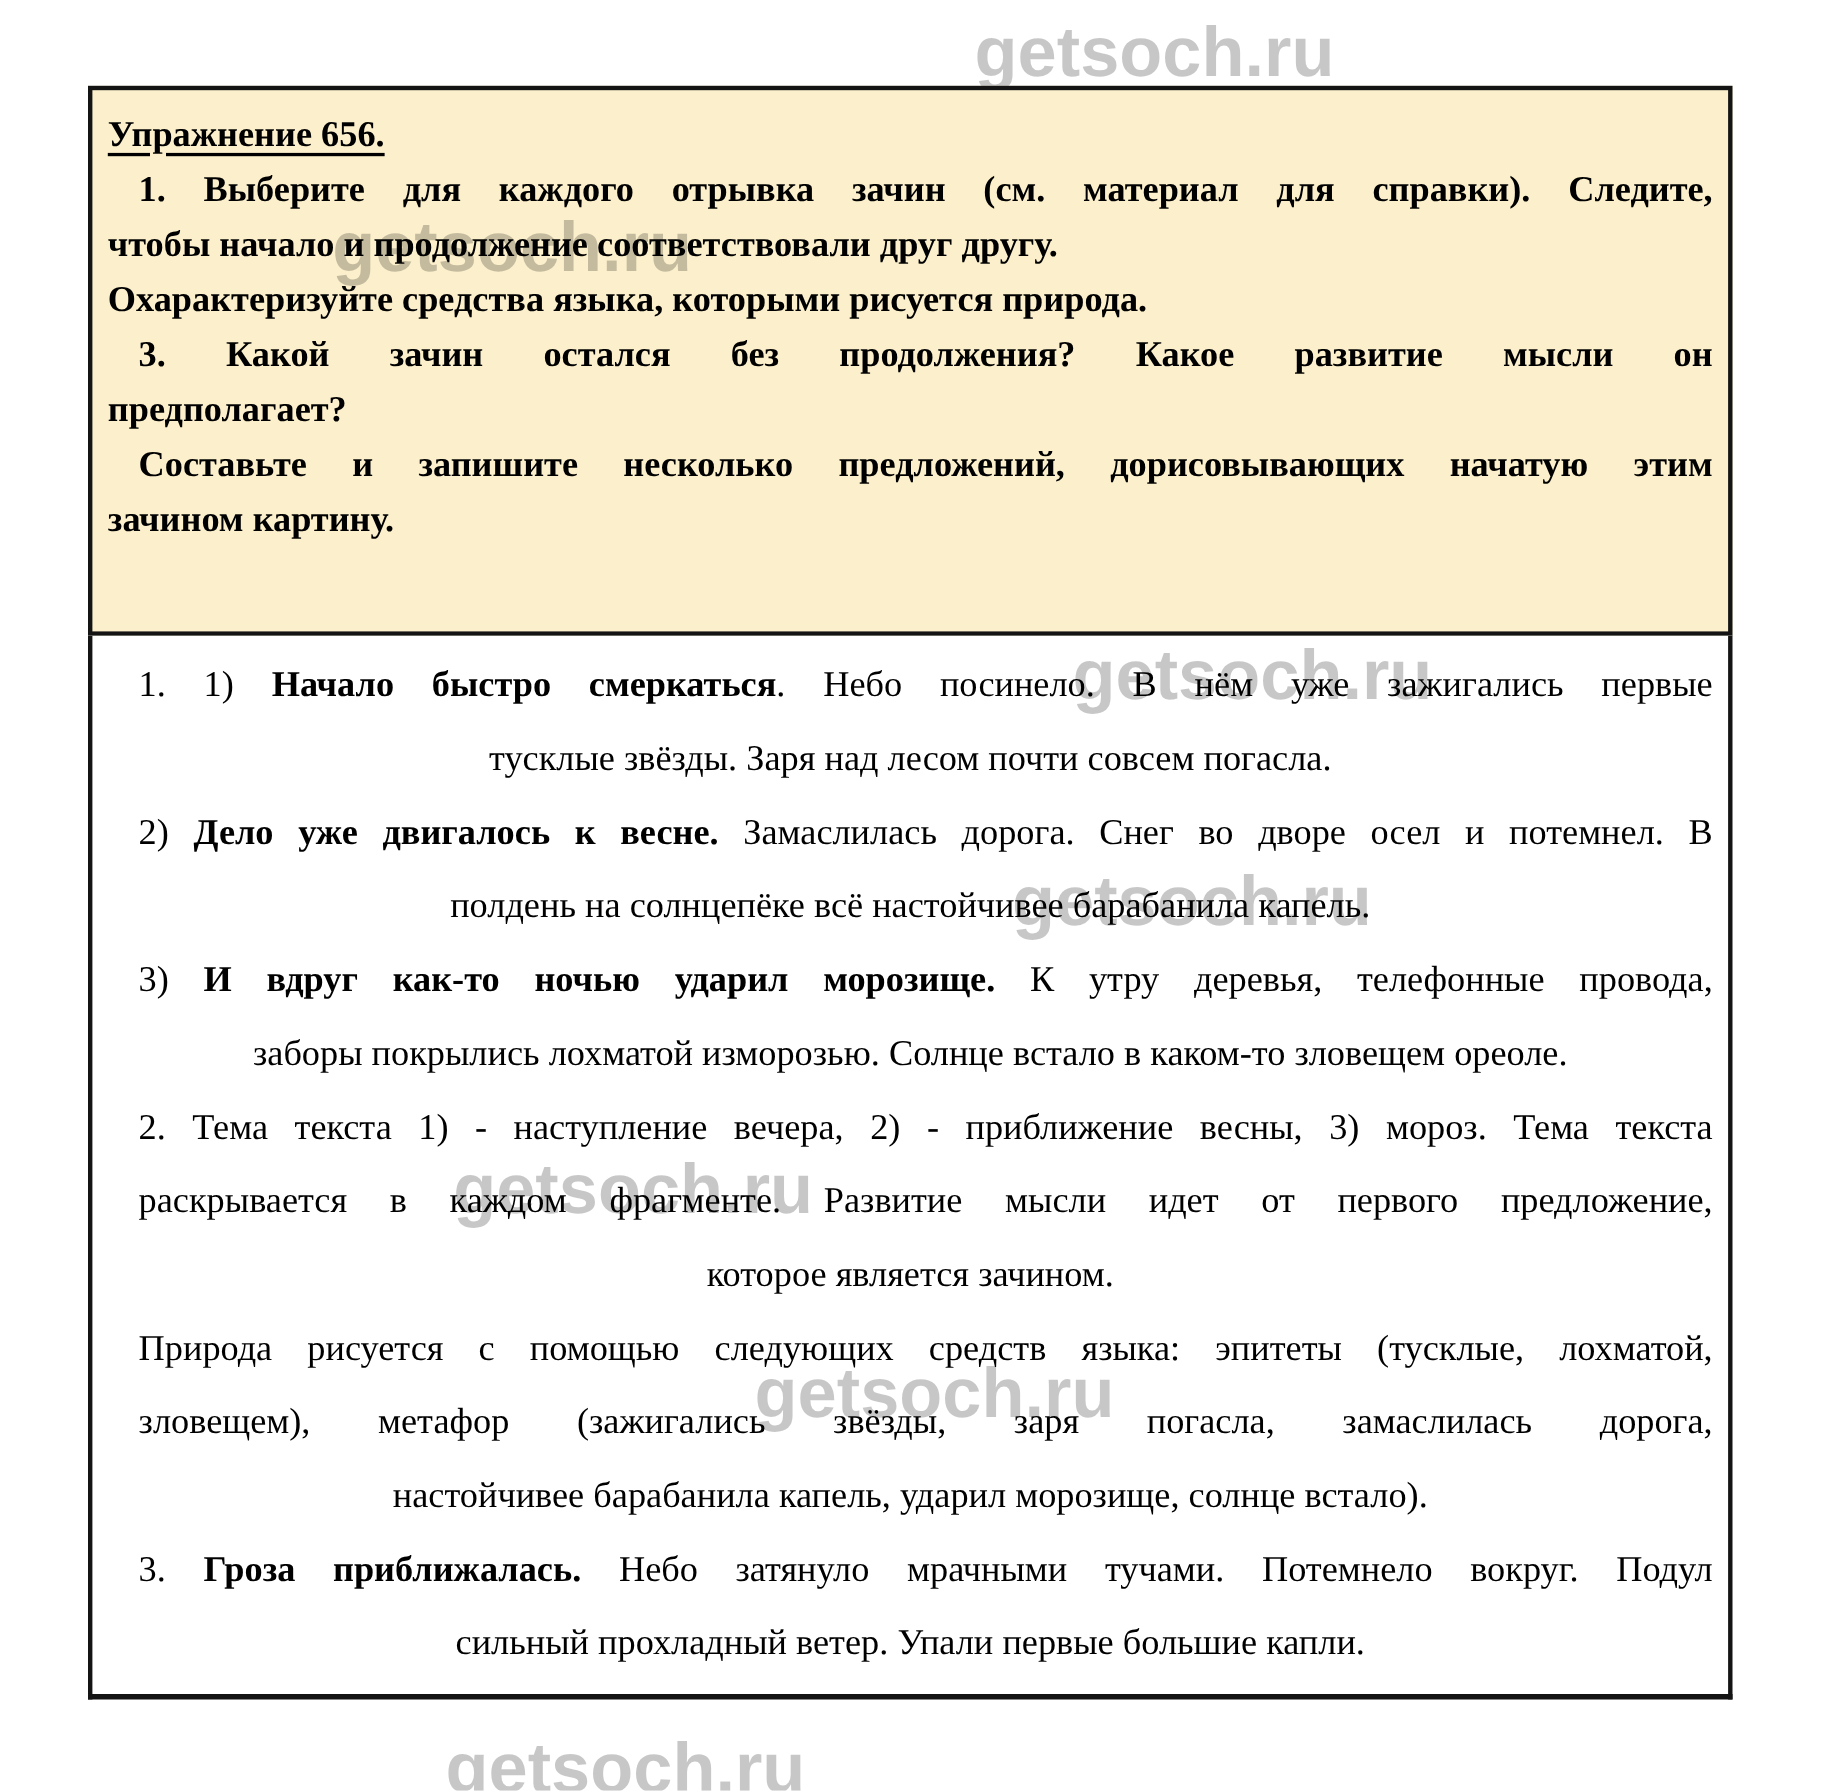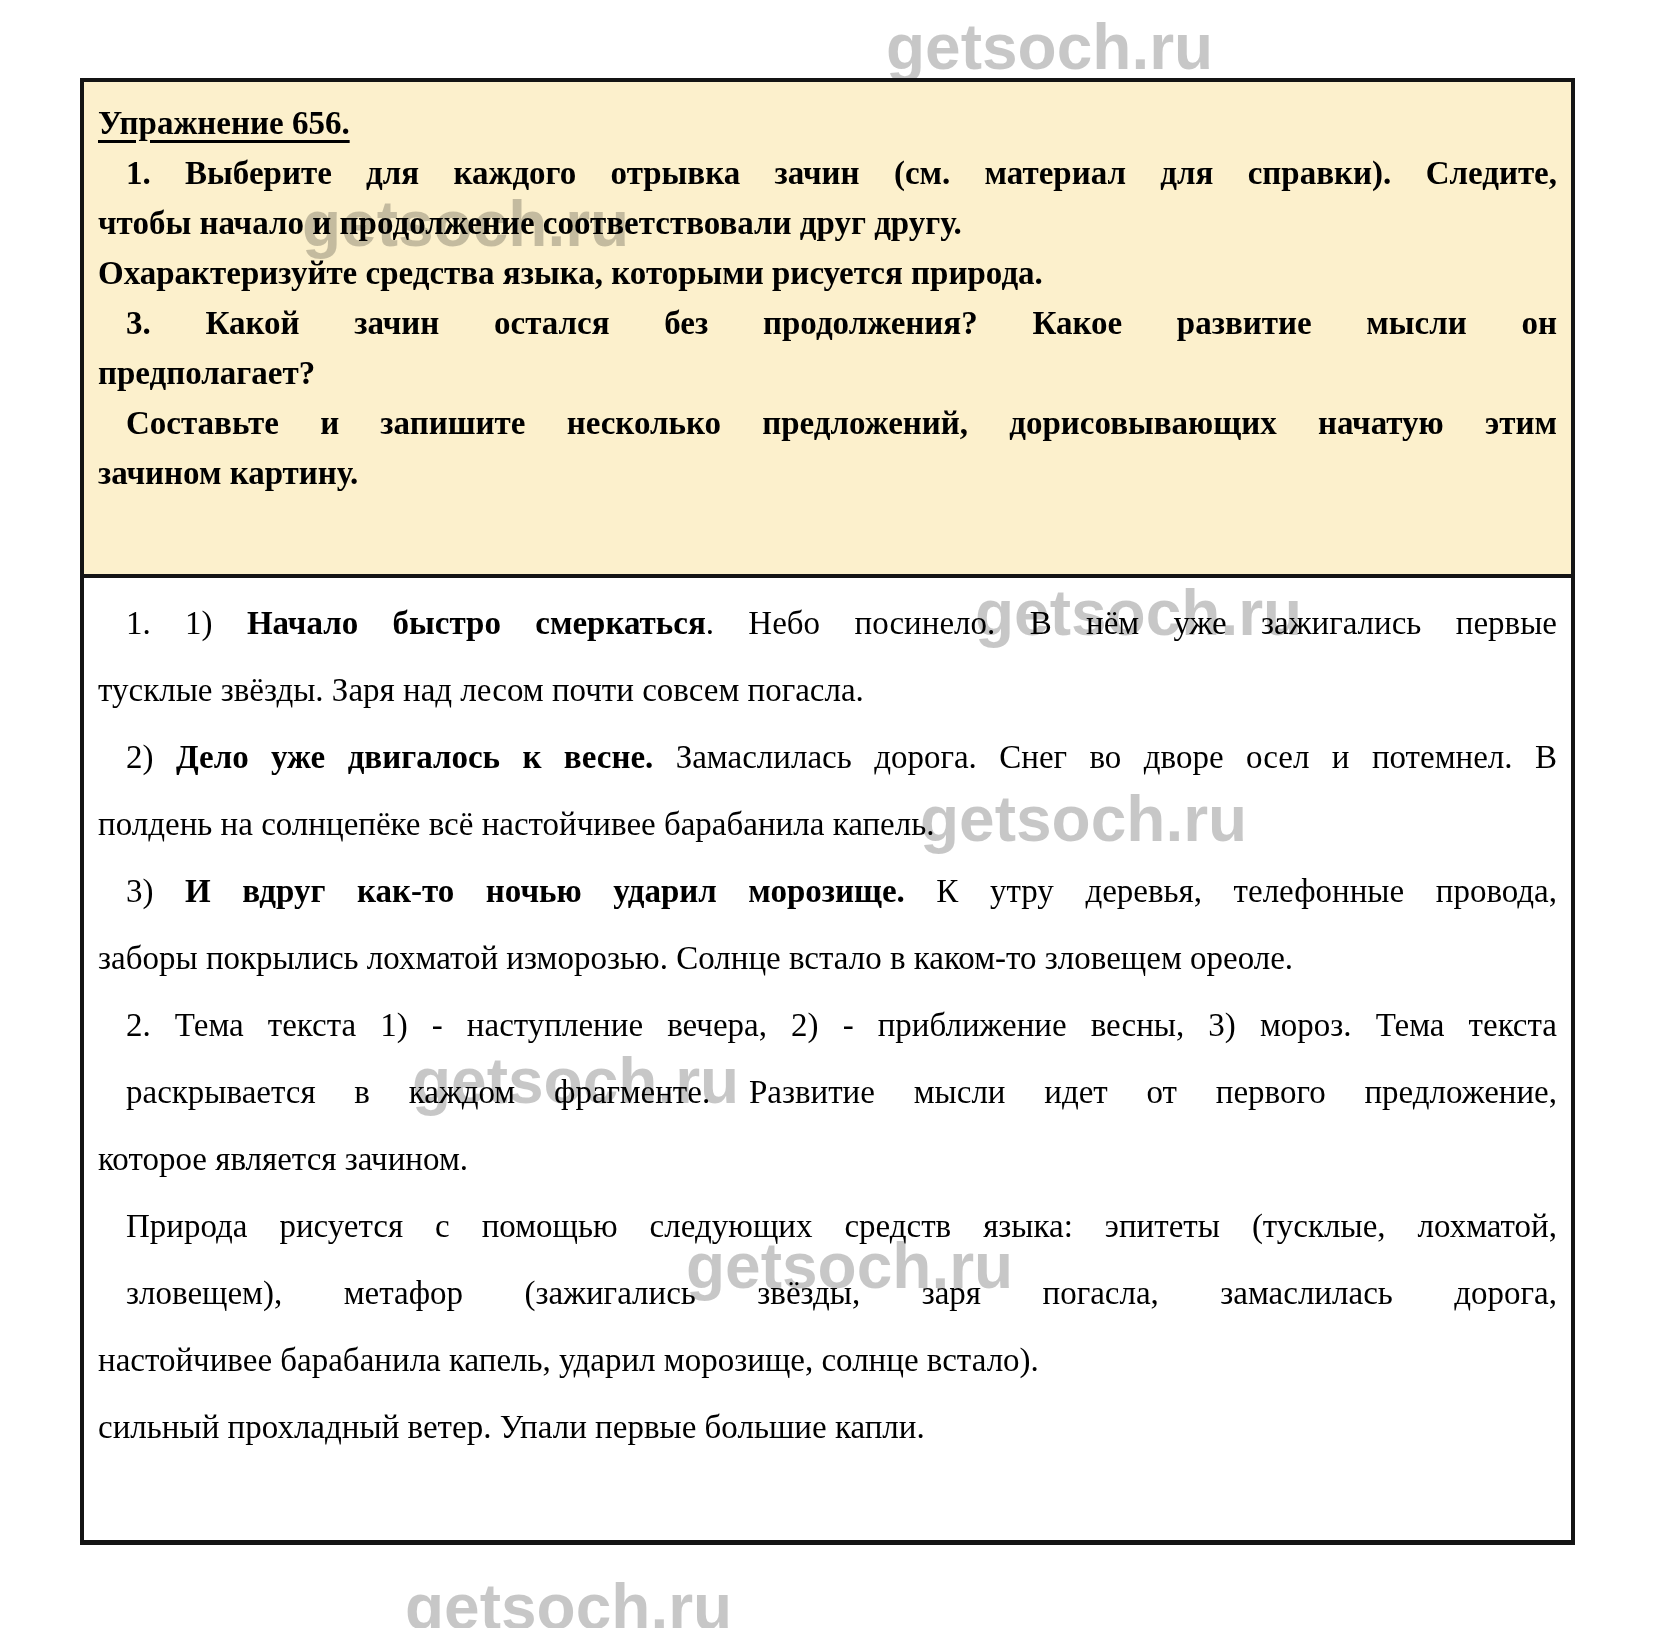--- a/index.html
+++ b/index.html
@@ -62,21 +62,21 @@
   .exline{
     font-weight:bold;
     font-size:33px;
     line-height:50px;
     text-align:left;
   }
   .ansline{
     font-weight:normal;
     font-size:33px;
     line-height:67px;
-    text-align:left;
+    text-align:center;
   }
   .just{
     text-align:justify;
     text-align-last:justify;
     margin-left:28px;
   }
   .title-u{
     text-decoration:underline;
     text-decoration-thickness:3px;
     text-underline-offset:6px;
@@ -117,17 +117,18 @@
       <div class="ansline just"><span>2) </span><span class="b">Дело уже двигалось к весне.</span><span> Замаслилась дорога. Снег во дворе осел и потемнел. В</span></div>
       <div class="ansline"><span>полдень на солнцепёке всё настойчивее барабанила капель.</span></div>
       <div class="ansline just"><span>3) </span><span class="b">И вдруг как-то ночью ударил морозище.</span><span> К утру деревья, телефонные провода,</span></div>
       <div class="ansline"><span>заборы покрылись лохматой изморозью. Солнце встало в каком-то зловещем ореоле.</span></div>
       <div class="ansline just"><span>2. Тема текста 1) - наступление вечера, 2) - приближение весны, 3) мороз. Тема текста</span></div>
       <div class="ansline just"><span>раскрывается в каждом фрагменте. Развитие мысли идет от первого предложение,</span></div>
       <div class="ansline"><span>которое является зачином.</span></div>
       <div class="ansline just"><span>Природа рисуется с помощью следующих средств языка: эпитеты (тусклые, лохматой,</span></div>
       <div class="ansline just"><span>зловещем), метафор (зажигались звёзды, заря погасла, замаслилась дорога,</span></div>
       <div class="ansline"><span>настойчивее барабанила капель, ударил морозище, солнце встало).</span></div>
+      <div class="ansline just"><span>3. </span><span class="b">Гроза приближалась.</span><span> Небо затянуло мрачными тучами. Потемнело вокруг. Подул</span></div>
       <div class="ansline"><span>сильный прохладный ветер. Упали первые большие капли.</span></div>
     </div>
   </div>
 
 </div>
 
 </body></html>

